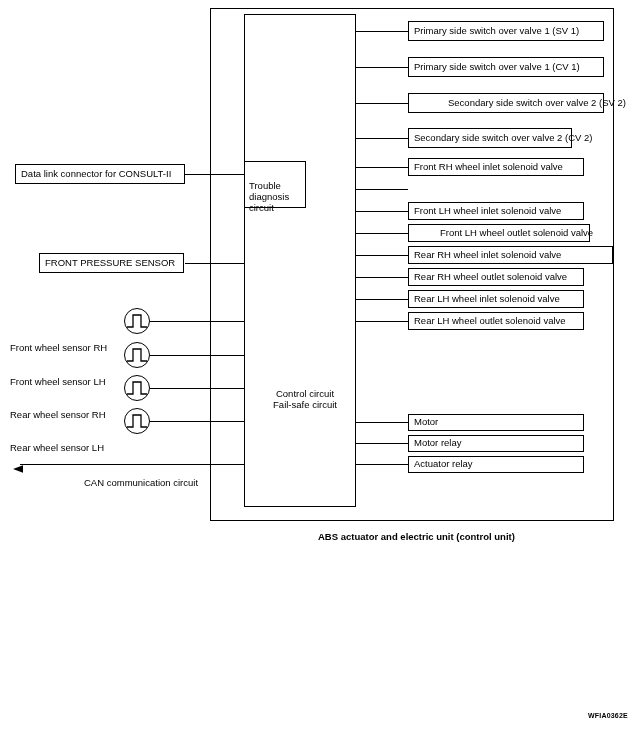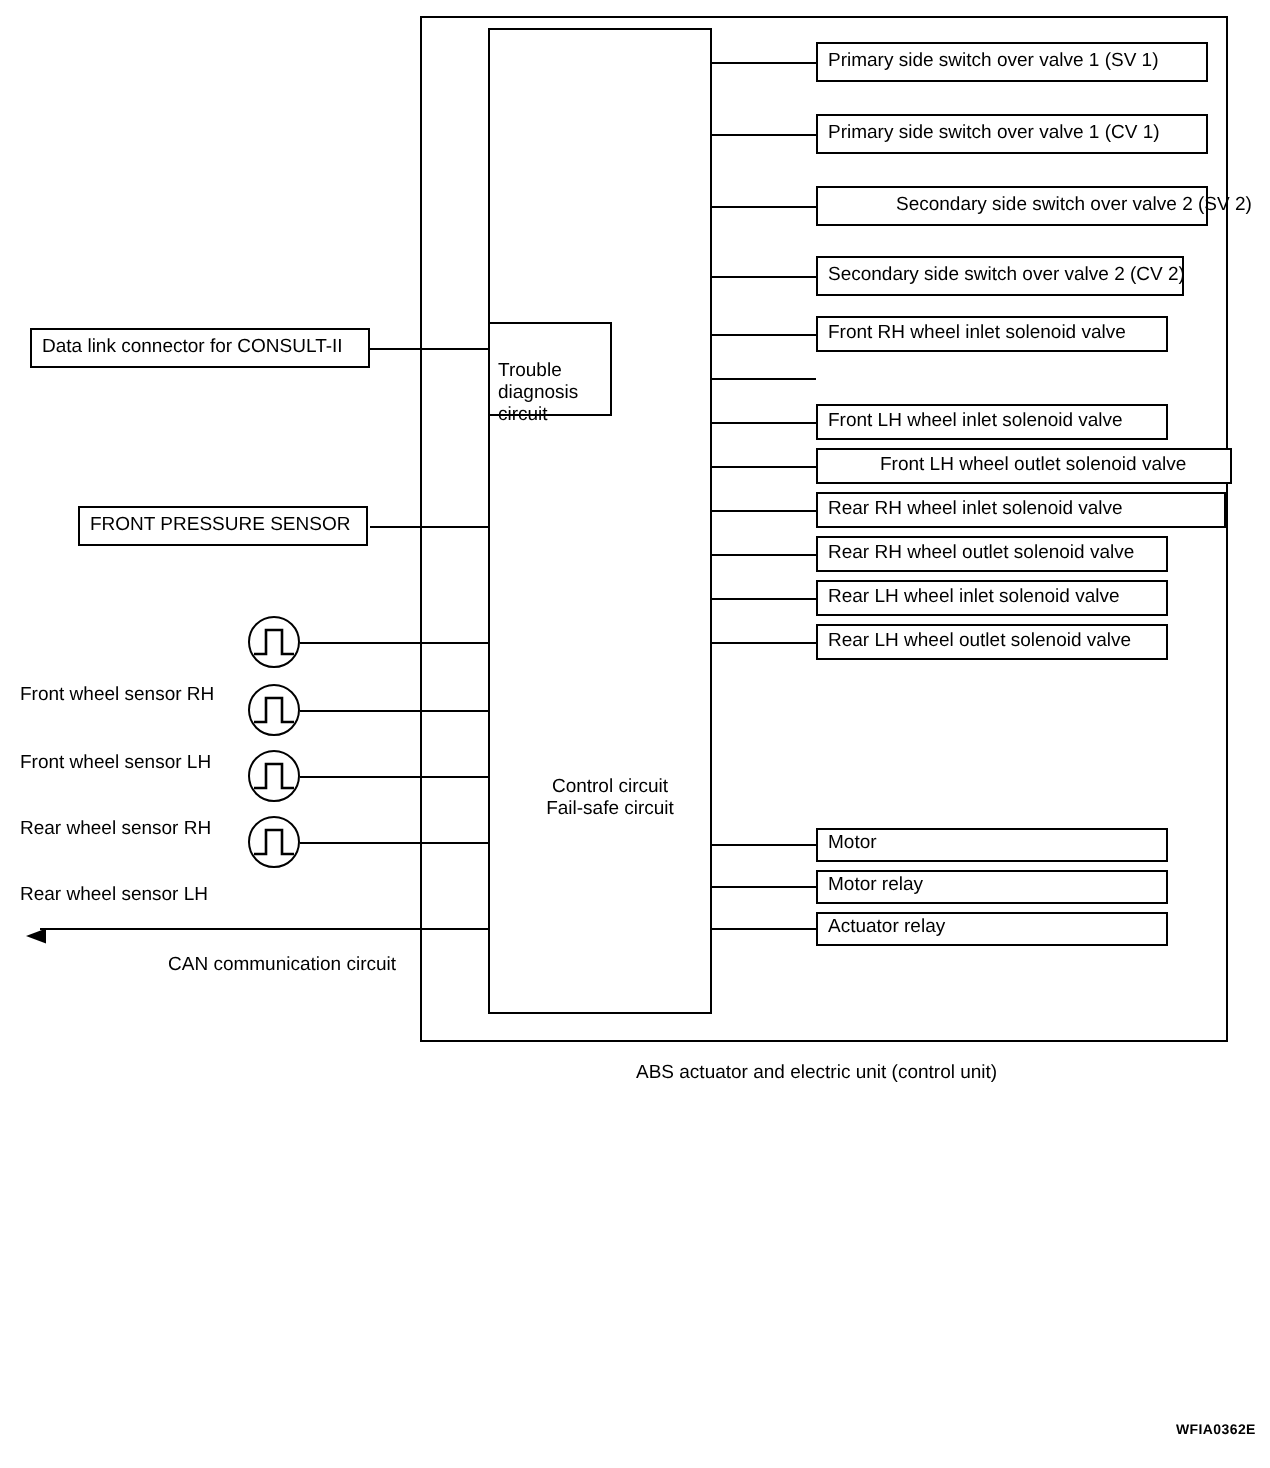--- a/index.html
+++ b/index.html
@@ -160,38 +160,38 @@
   <div class="abs lbl-box" style="left:408px; top:57px; width:196px; height:20px;">
     <span>Primary side  switch over valve 1 (CV 1)</span>
   </div>
 
   <div class="abs hline" style="left:356px; top:103px; width:52px;"></div>
   <div class="abs lbl-box" style="left:408px; top:93px; width:196px; height:20px;padding-left:39px;">
     <span>Secondary side  switch over valve 2 (SV 2)</span>
   </div>
 
   <div class="abs hline" style="left:356px; top:138px; width:52px;"></div>
-  <div class="abs lbl-box" style="left:408px; top:128px; width:184px; height:20px;">
+  <div class="abs lbl-box" style="left:408px; top:128px; width:164px; height:20px;">
     <span>Secondary side  switch over valve 2 (CV 2)</span>
   </div>
 
   <div class="abs hline" style="left:356px; top:167px; width:52px;"></div>
   <div class="abs lbl-box" style="left:408px; top:158px; width:176px; height:18px;">
     <span>Front RH wheel inlet solenoid valve</span>
   </div>
 
   <div class="abs hline" style="left:356px; top:189px; width:52px;"></div>
 
   <div class="abs hline" style="left:356px; top:211px; width:52px;"></div>
   <div class="abs lbl-box" style="left:408px; top:202px; width:176px; height:18px;">
     <span>Front LH wheel inlet solenoid valve</span>
   </div>
 
   <div class="abs hline" style="left:356px; top:233px; width:52px;"></div>
-  <div class="abs lbl-box" style="left:408px; top:224px; width:208px; height:18px;padding-left:31px;">
+  <div class="abs lbl-box" style="left:408px; top:224px; width:182px; height:18px;padding-left:31px;">
     <span>Front LH wheel outlet solenoid valve</span>
   </div>
 
   <div class="abs hline" style="left:356px; top:255px; width:52px;"></div>
   <div class="abs lbl-box" style="left:408px; top:246px; width:205px; height:18px;">
     <span>Rear RH wheel inlet solenoid valve</span>
   </div>
 
   <div class="abs hline" style="left:356px; top:277px; width:52px;"></div>
   <div class="abs lbl-box" style="left:408px; top:268px; width:176px; height:18px;text-align:center;">
@@ -216,17 +216,17 @@
   <div class="abs hline" style="left:356px; top:443px; width:52px;"></div>
   <div class="abs lbl-box" style="left:408px; top:435px; width:176px; height:17px;">
     <span>Motor relay</span>
   </div>
 
   <div class="abs hline" style="left:356px; top:464px; width:52px;"></div>
   <div class="abs lbl-box" style="left:408px; top:456px; width:176px; height:17px;">
     <span>Actuator relay</span>
   </div>
 
-  <div class="abs caption" style="left:318px; top:531px;">ABS actuator and electric unit (control unit)</div>
+  <div class="abs caption" style="left:318px; top:531px;font-weight:bold;">ABS actuator and electric unit (control unit)</div>
 
   <div class="abs figcode" style="left:588px; top:712px;">WFIA0362E</div>
 
 </div>
 
 </body></html>

